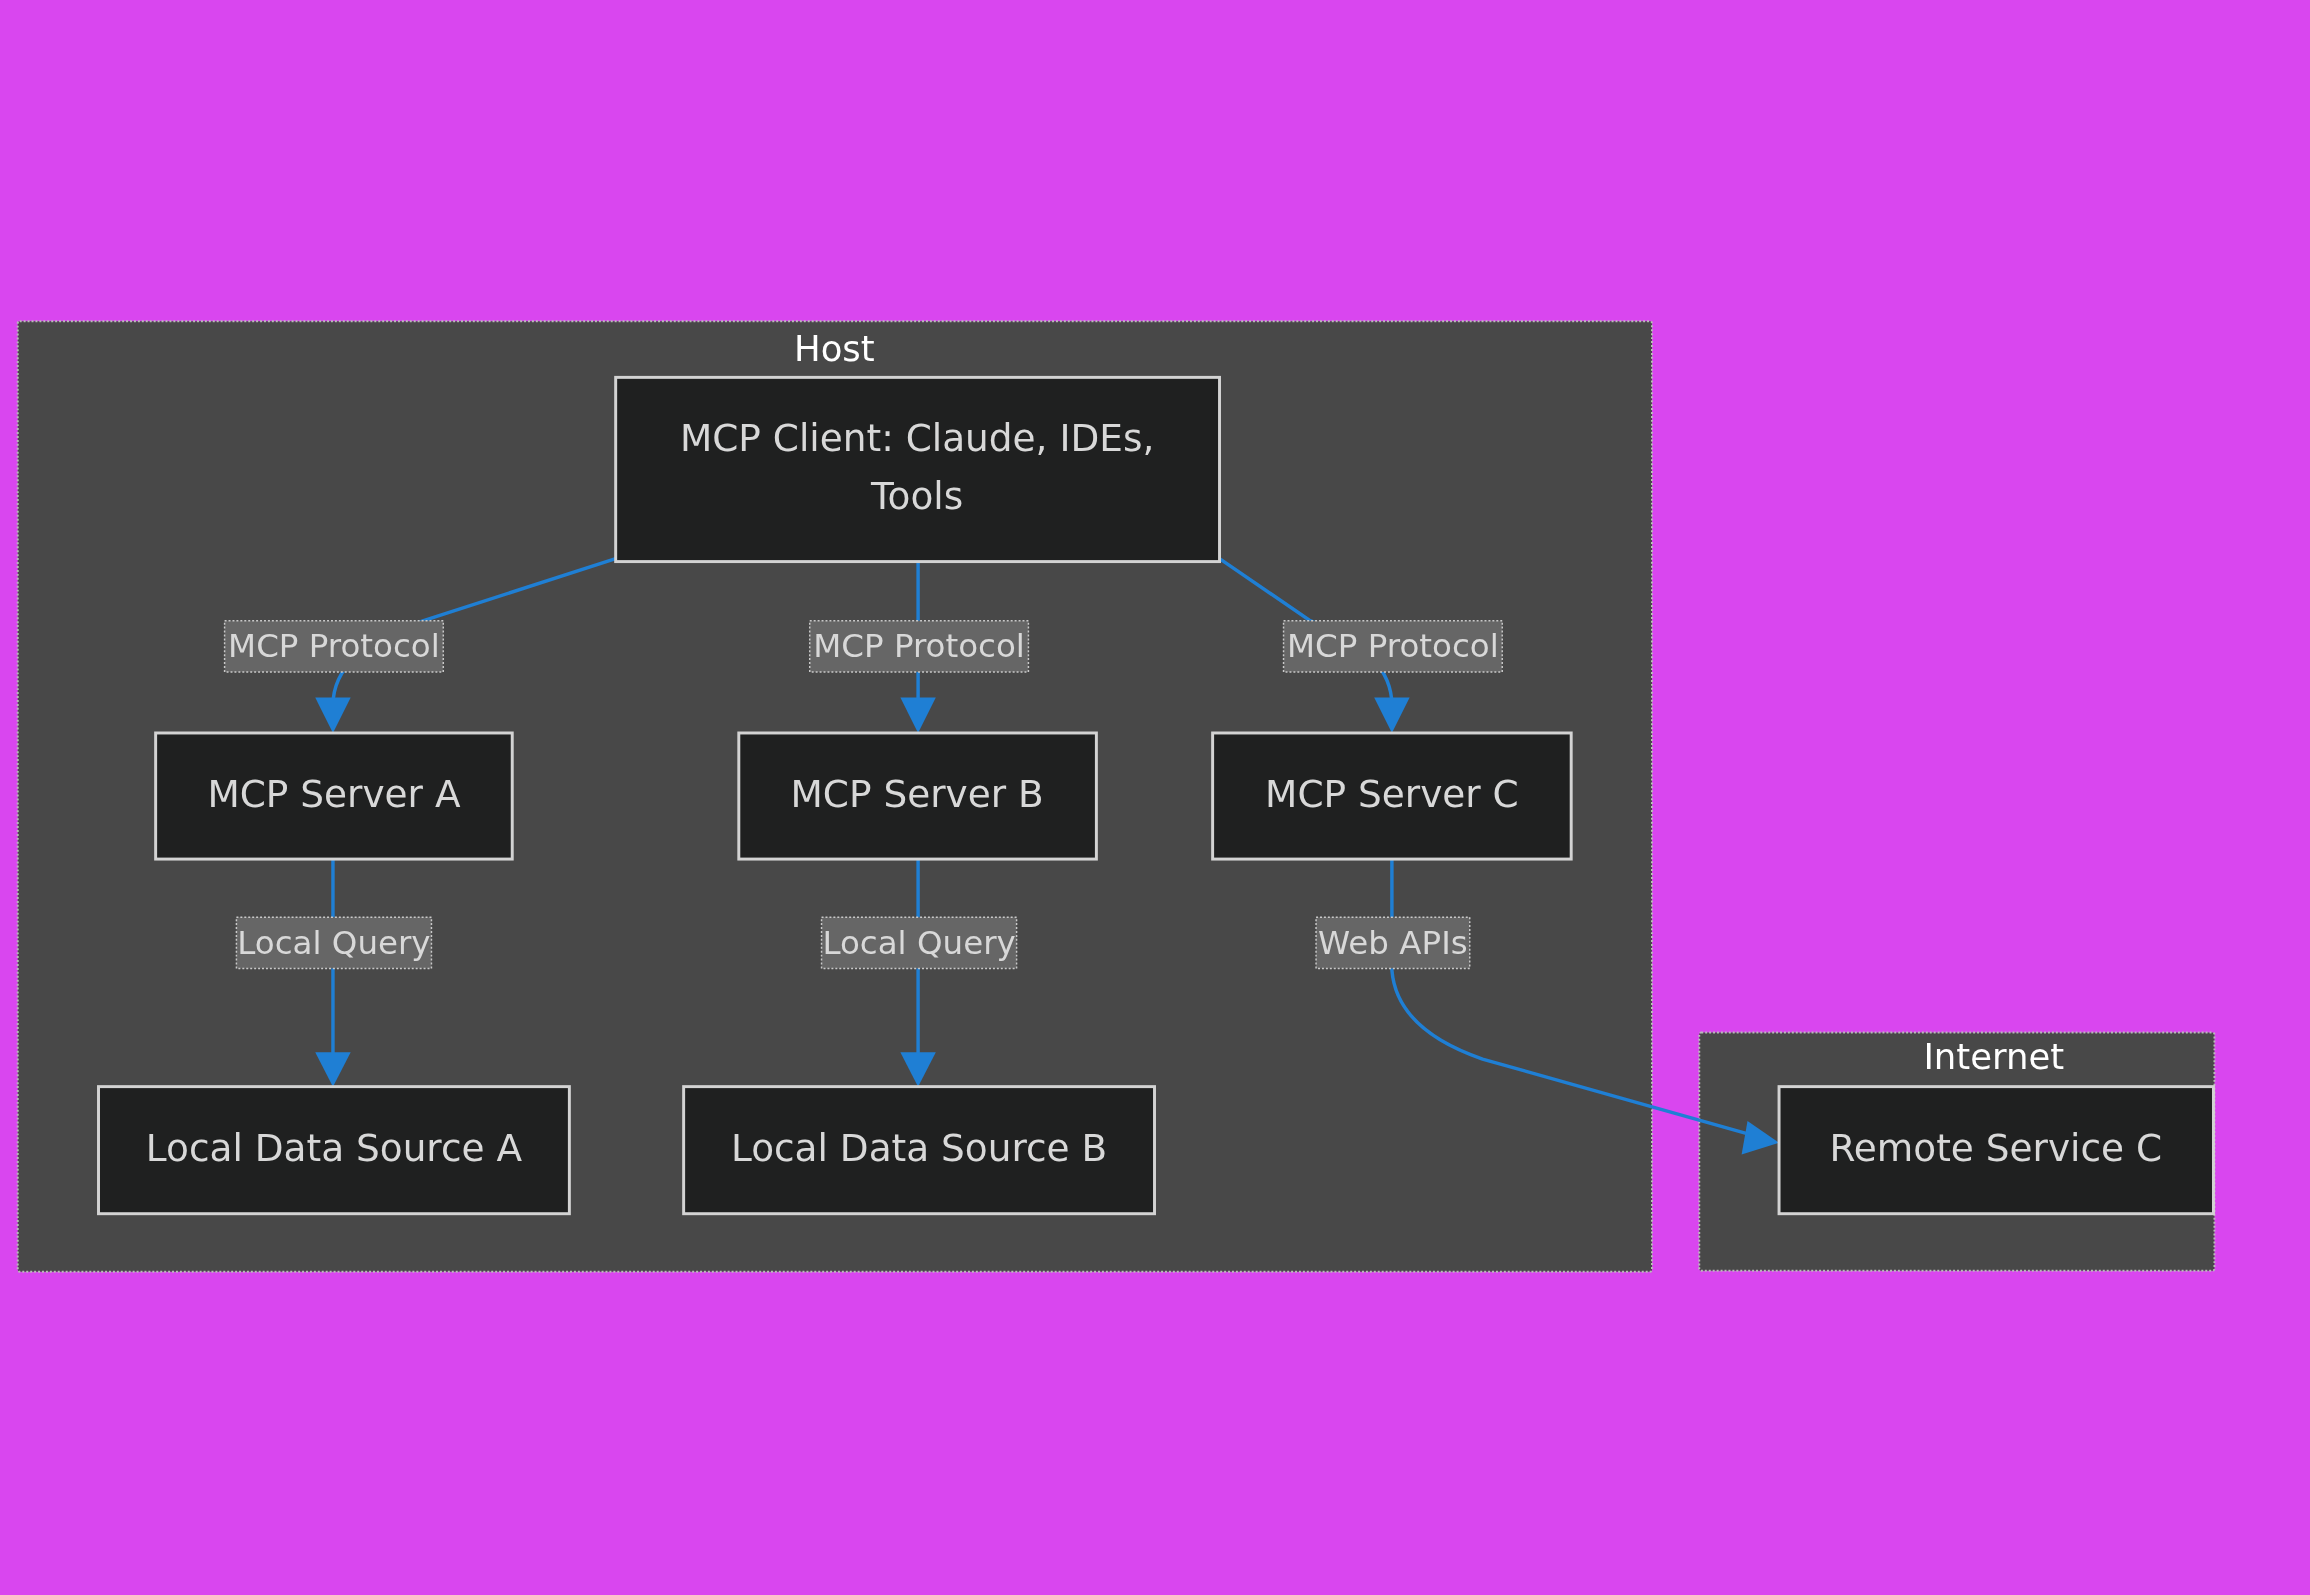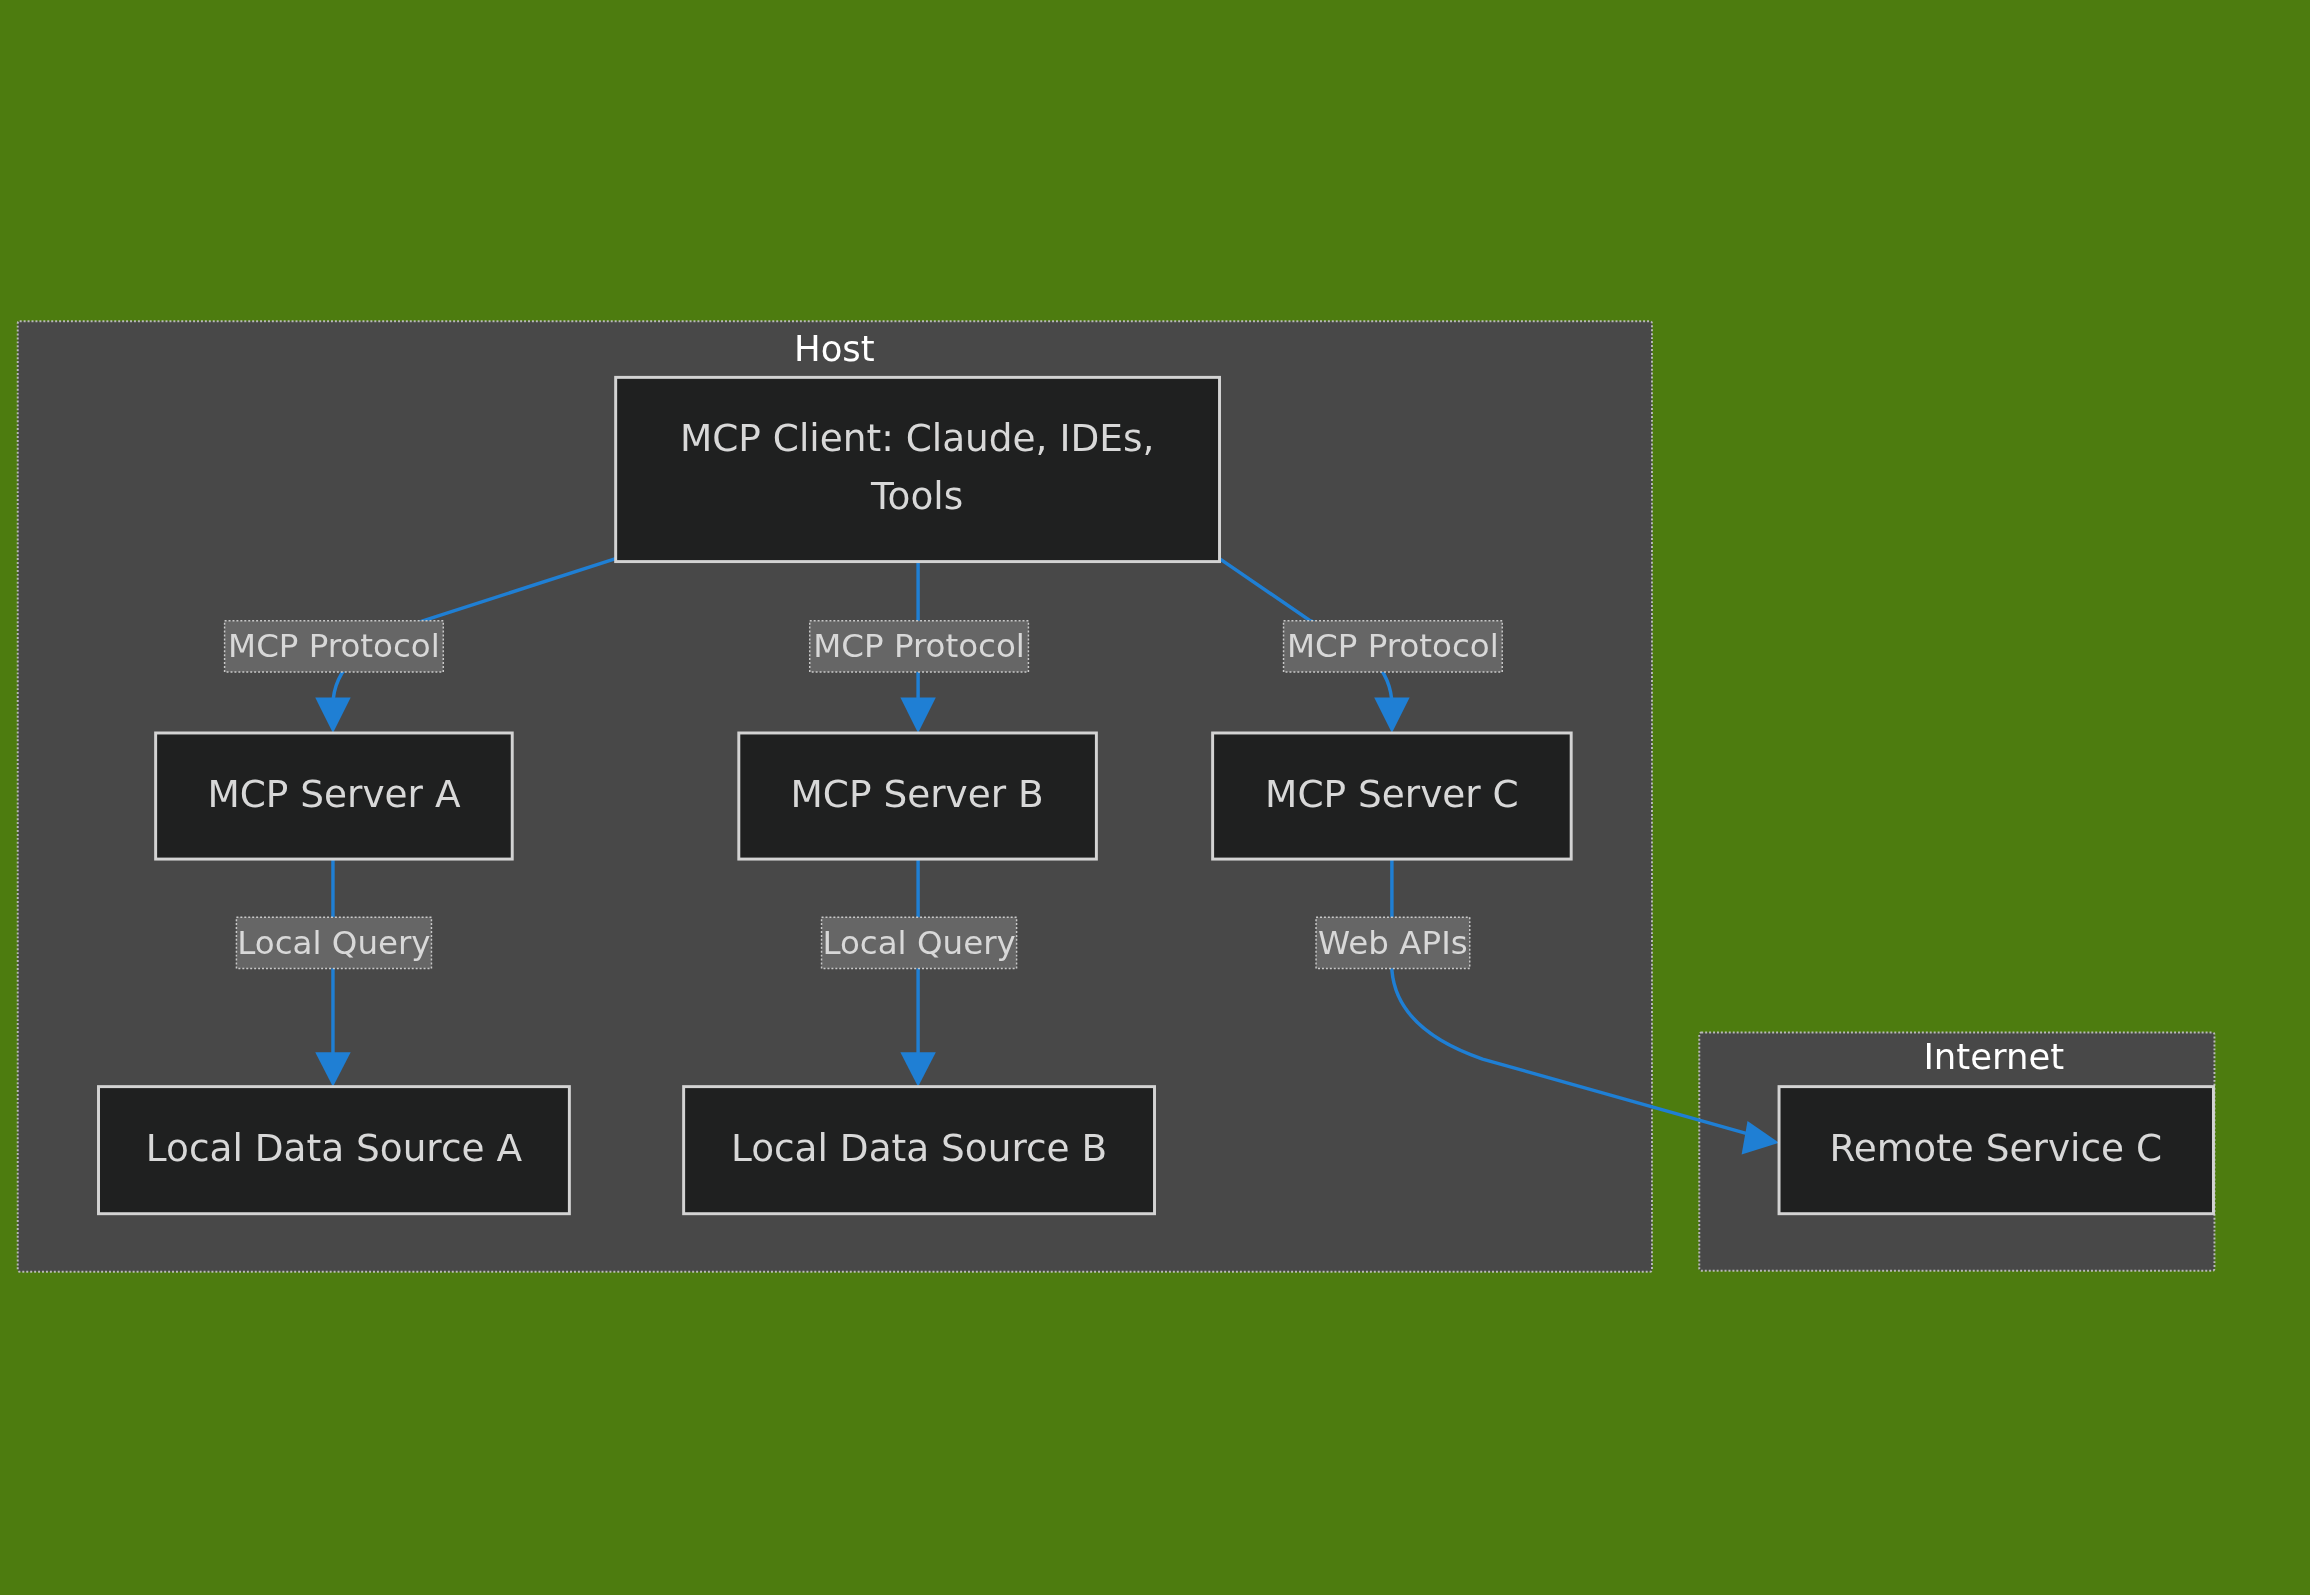--- a/index.html
+++ b/index.html
@@ -11,21 +11,21 @@
   body {
     width: 2310px;
     height: 1596px;
     overflow: hidden;
     font-family: "DejaVu Sans", "Liberation Sans", sans-serif;
   }
   #diagram-root {
     position: relative;
     width: 2310px;
     height: 1596px;
-    background: #4d7c0f;
+    background: #d946ef;
   }
   svg.diagram-svg {
     position: absolute;
     left: 0;
     top: 0;
     width: 2310px;
     height: 1596px;
     display: block;
   }
   

